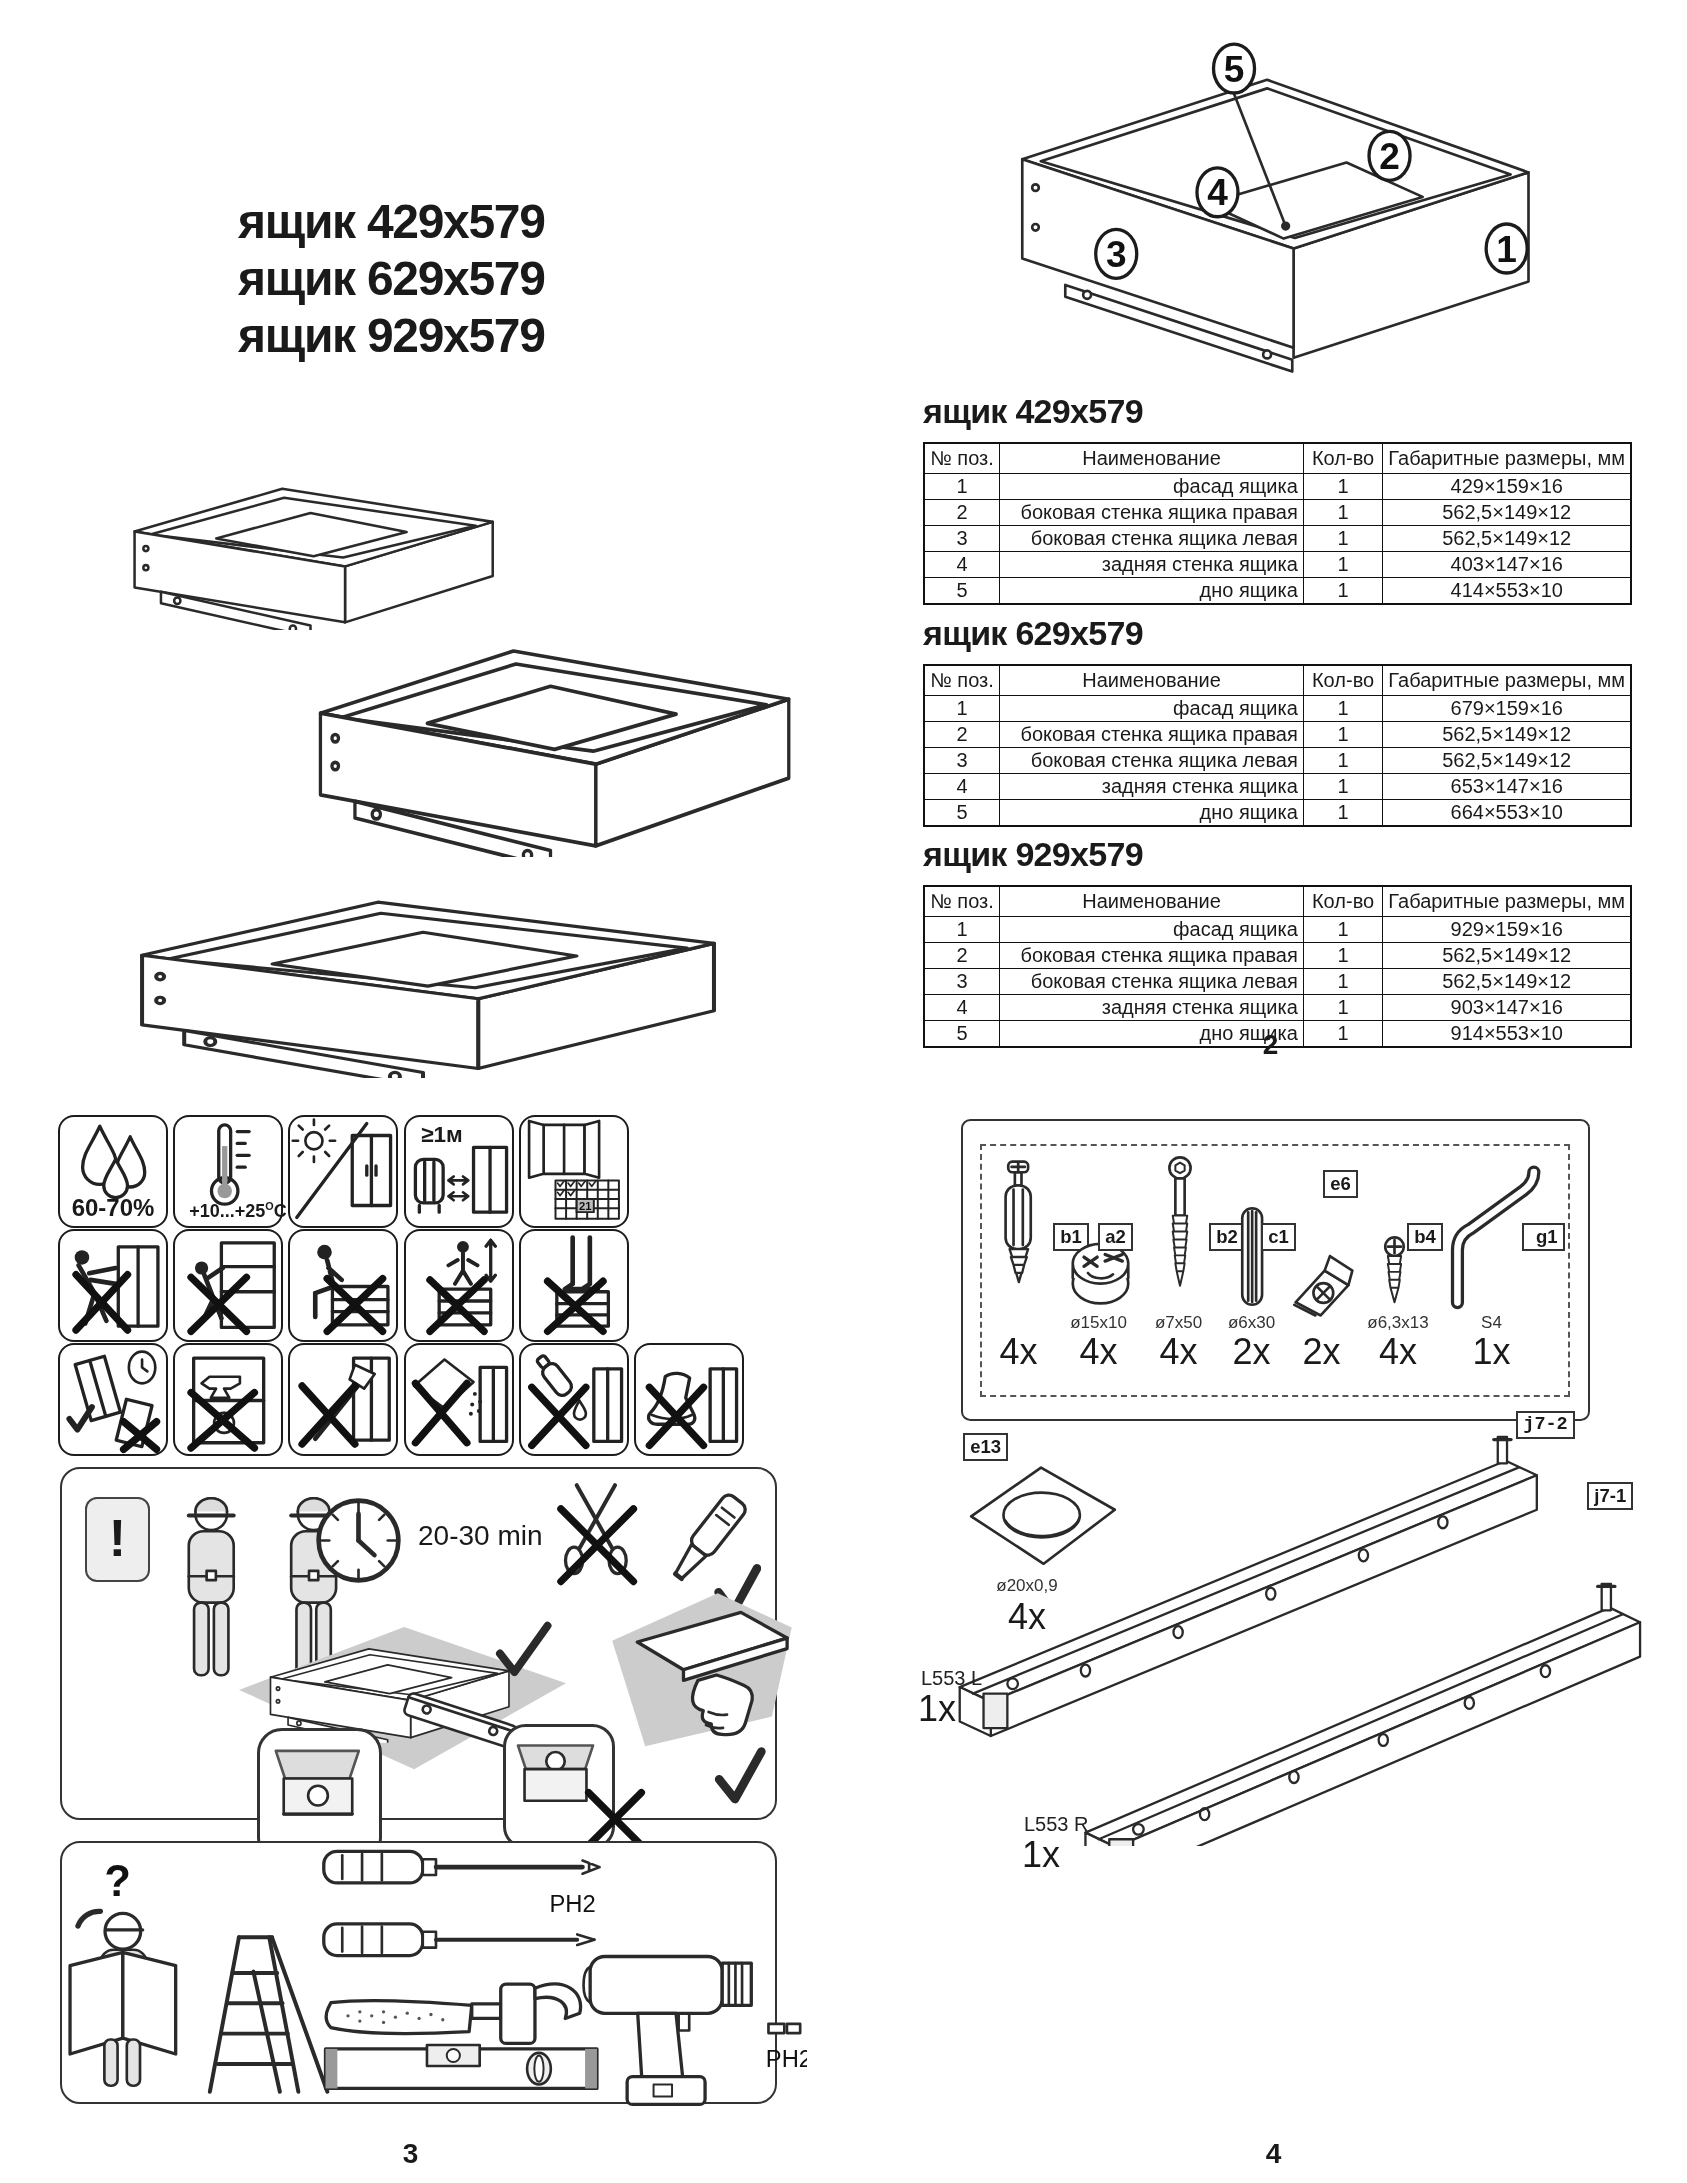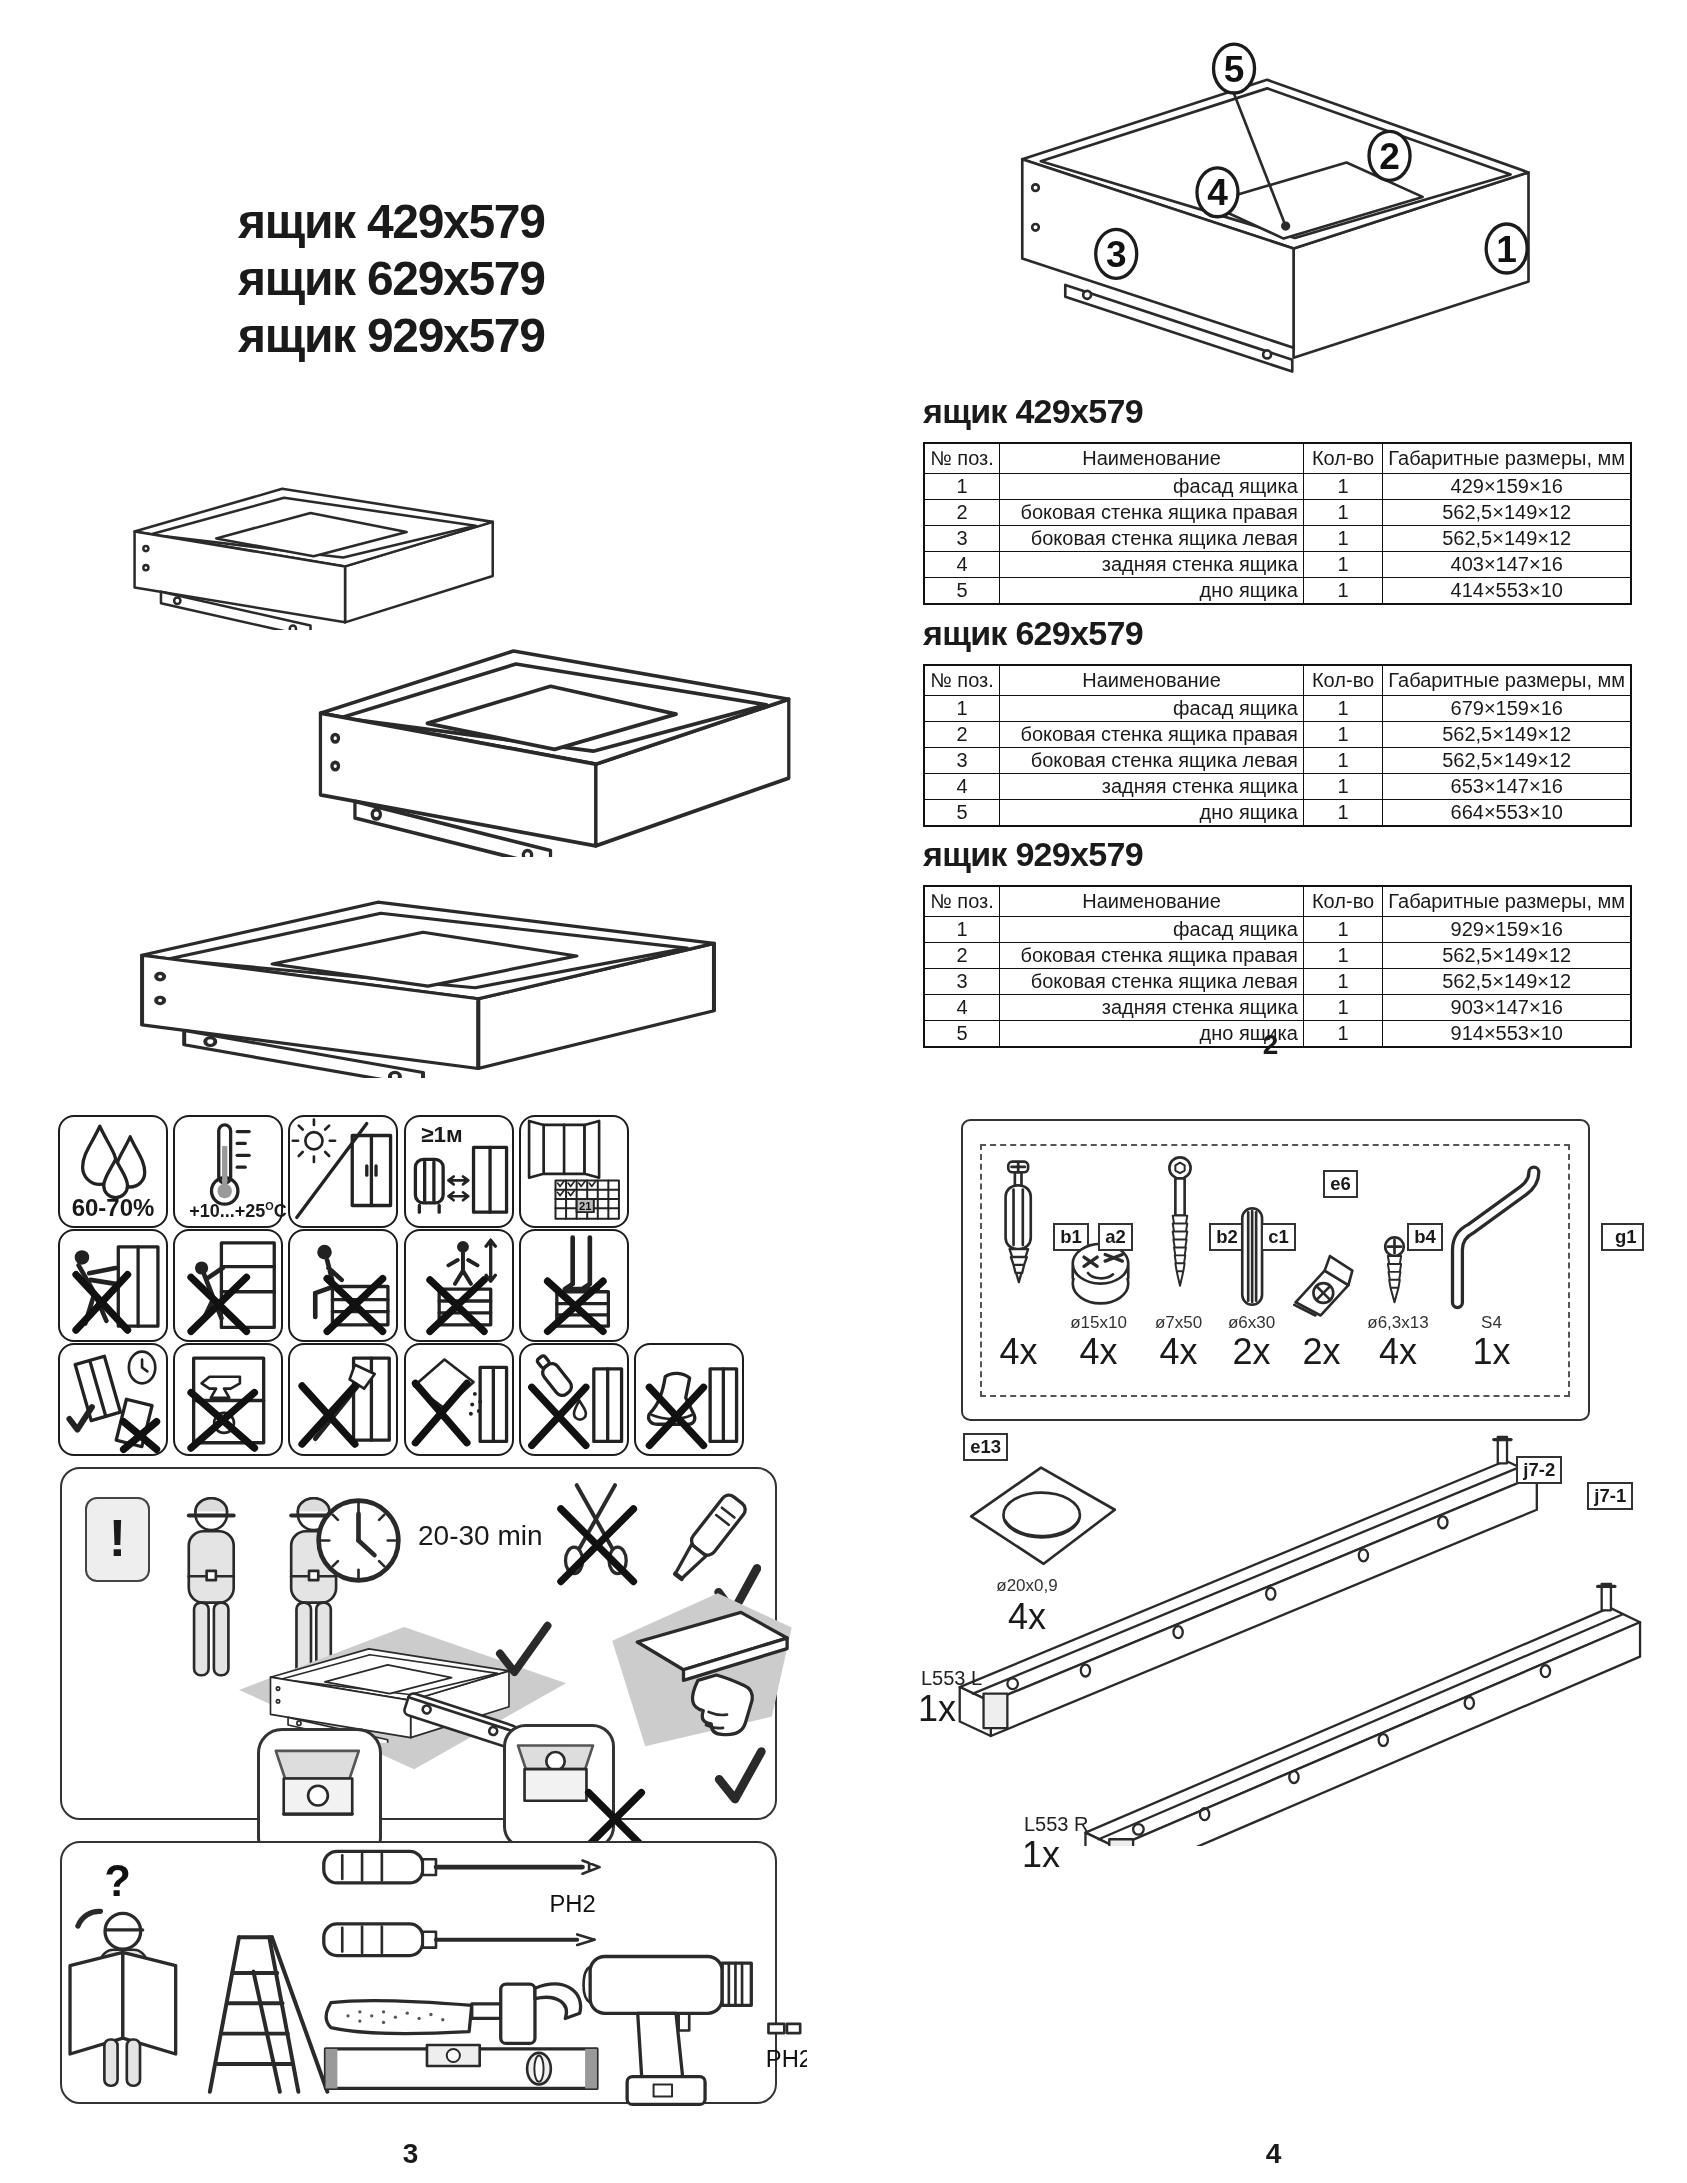--- a/index.html
+++ b/index.html
@@ -764,21 +764,21 @@
     <path d="M30,30 h20 l-2,12 h-16 z M30,42 h20 l-2,12 h-16 z M31,54 h18 l-2,12 h-14 z M32,66 h16 l-2,12 h-12 z M34,78 h12 l-6,22 z" stroke-width="3" fill="#fff"></path>
   </svg>
   <div class="tagbox" style="left:1407px;top:1223px;">b4</div>
   <div class="hsize" style="left:1355px;top:1313px;width:86px;">ø6,3x13</div>
   <div class="qty" style="left:1355px;top:1331px;width:86px;">4x</div>
 
   <svg class="linesvg" style="left:1439px;top:1164px;" width="112" height="152" viewBox="0 0 170 230">
     <path d="M28,210 l0,-80 q0,-22 20,-32 l80,-58 q16,-12 16,-28" stroke="#2a2a2a" stroke-width="20" fill="none"></path>
     <path d="M28,210 l0,-80 q0,-22 20,-32 l80,-58 q16,-12 16,-28" stroke="#ffffff" stroke-width="10" fill="none"></path>
   </svg>
-  <div class="tagbox" style="left:1601px;top:1223px;padding-left:12px;">g1</div>
+  <div class="tagbox" style="left:1522px;top:1223px;padding-left:12px;">g1</div>
   <div class="hsize" style="left:1452px;top:1313px;width:79px;">S4</div>
   <div class="qty" style="left:1452px;top:1331px;width:79px;">1x</div>
 
   <div class="tagbox" style="left:963px;top:1433px;">e13</div>
   <svg class="linesvg" style="left:967px;top:1461px;" width="152" height="112" viewBox="0 0 230 170">
     <polygon points="6,84 112,10 224,74 116,156" stroke-width="4" fill="#fff"></polygon>
     <ellipse cx="113" cy="82" rx="58" ry="34" stroke-width="4" fill="#fff"></ellipse>
     <path d="M58,90 a58,34 0 0 0 112,-4" stroke-width="3"></path>
   </svg>
   <div class="hsize" style="left:961px;top:1576px;width:132px;">ø20x0,9</div>
@@ -812,21 +812,21 @@
       <ellipse cx="700" cy="500" rx="7" ry="9"></ellipse>
         <ellipse cx="830" cy="444" rx="7" ry="9"></ellipse>
       <ellipse cx="945" cy="396" rx="7" ry="9"></ellipse>
       <rect x="1030" y="264" width="14" height="40" fill="#fff"></rect>
       <line x1="1024" y1="268" x2="1050" y2="268" stroke-width="5"></line>
       <rect x="286" y="650" width="36" height="52" fill="#eee"></rect>
       <circle cx="330" cy="635" r="8" fill="#fff"></circle>
     </g>
   </svg>
 
-  <div class="tagbox" style="left:1516px;top:1456px;">j7-2</div>
+  <div class="tagbox" style="left:1516px;top:1411px;font-family:Liberation Mono, monospace;">j7-2</div>
   <div class="tagbox" style="left:1587px;top:1482px;">j7-1</div>
 
   <div class="small-note" style="left:921px;top:1667px;">L553 L</div>
   <div class="qty" style="left:918px;top:1688px;width:66px;text-align:left;">1x</div>
   <div class="small-note" style="left:1024px;top:1813px;">L553 R</div>
   <div class="qty" style="left:1022px;top:1834px;width:66px;text-align:left;">1x</div>
 
   <div class="abs pagenum" style="left:1247px;top:2138px;width:53px;text-align:center;">4</div>
 
 </div>

